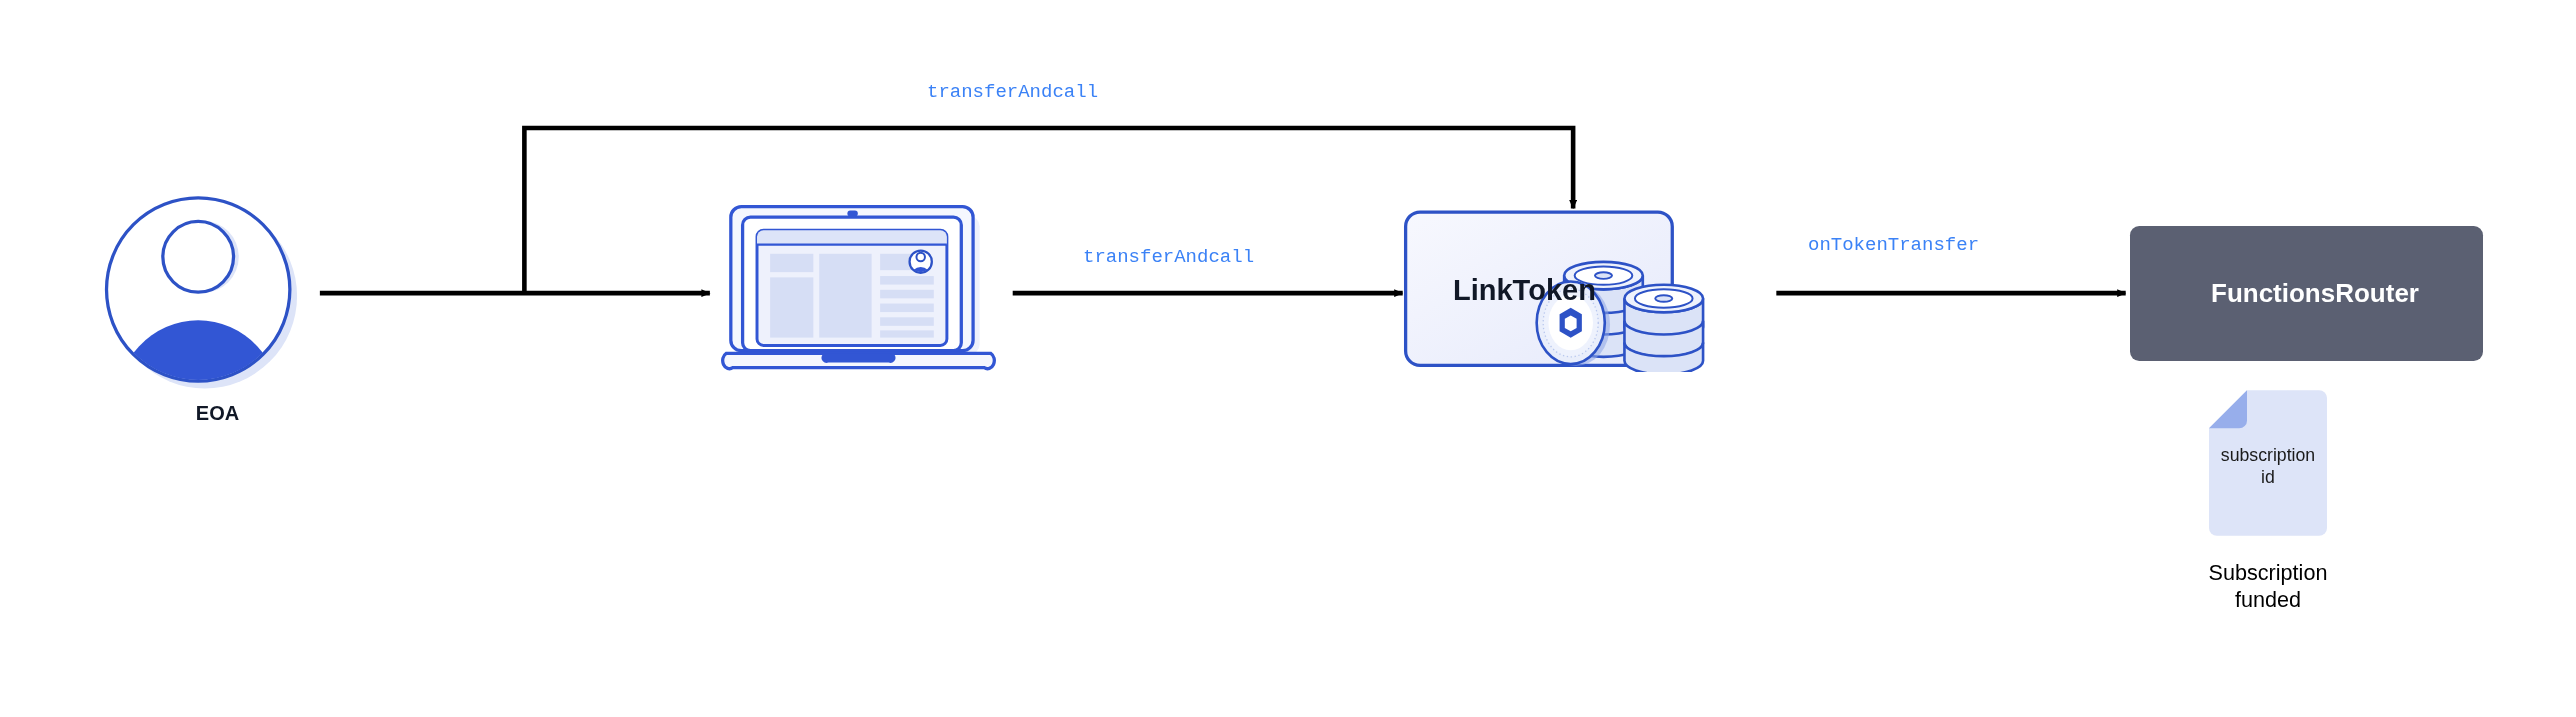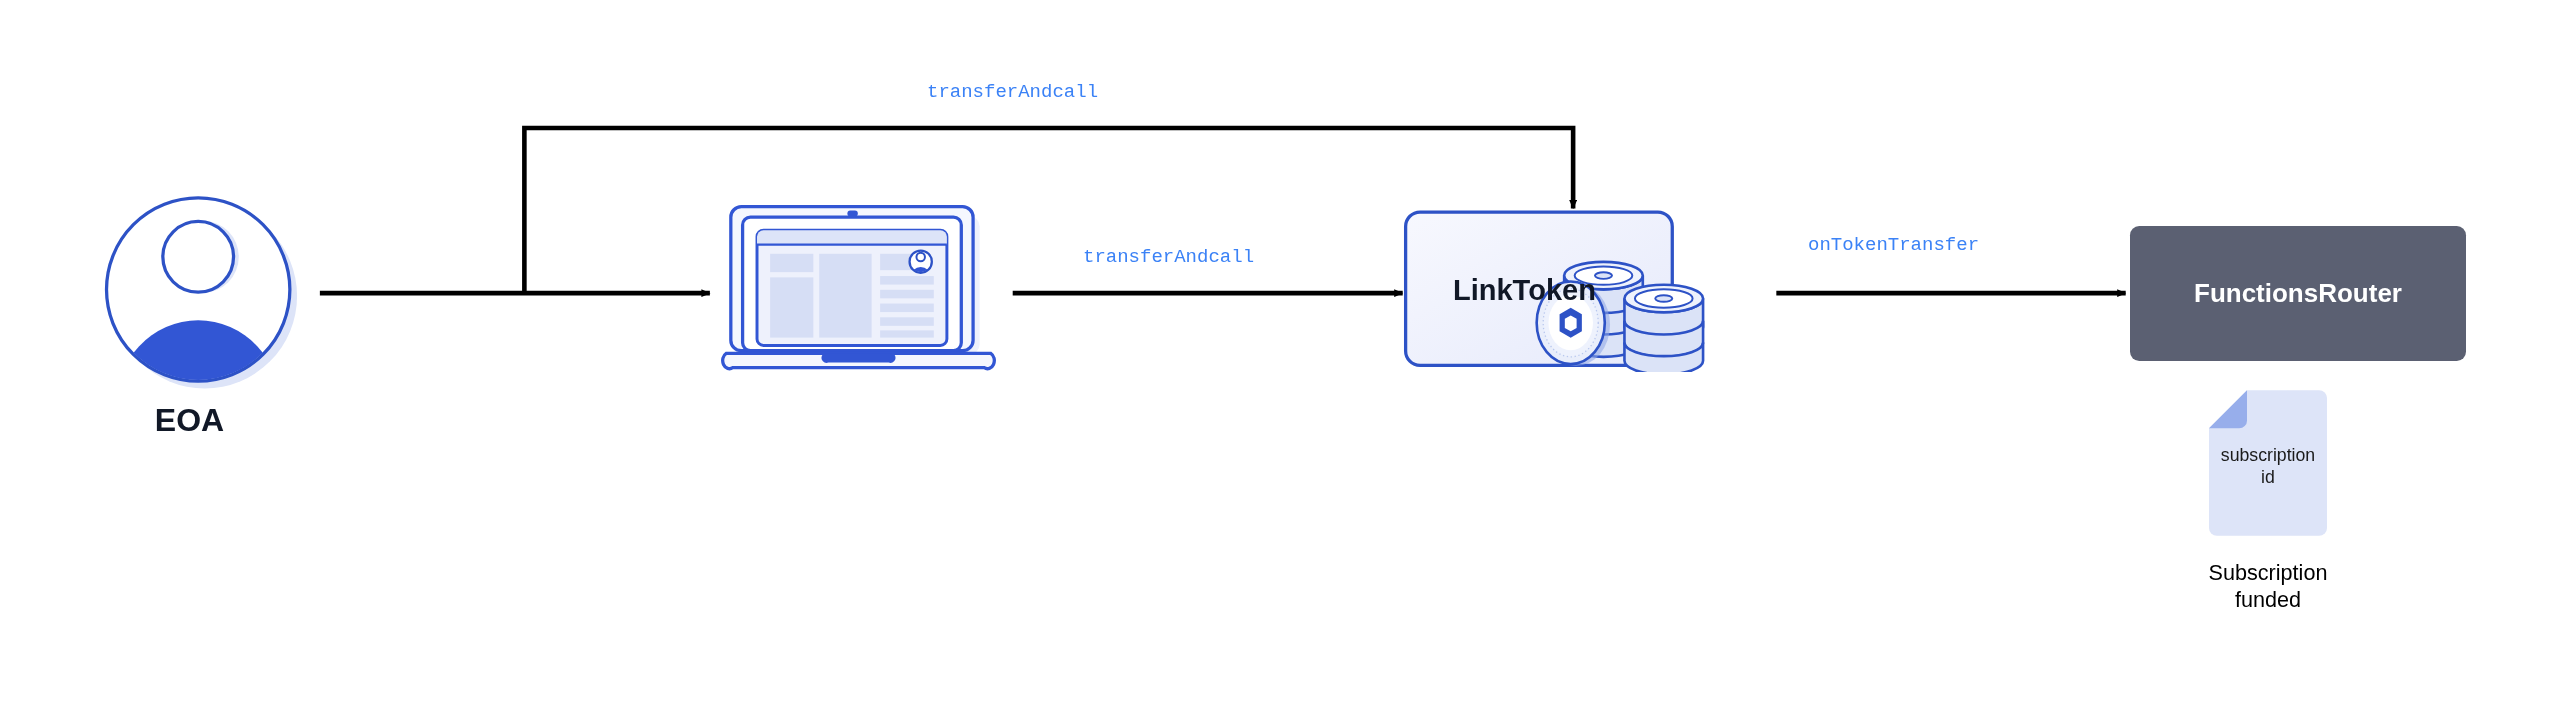--- a/index.html
+++ b/index.html
@@ -99,21 +99,21 @@
       <clipPath id="eoaclip">
           <circle cx="153" cy="147" r="138"></circle>
         </clipPath>
       <g clip-path="url(#eoaclip)">
         <ellipse cx="153" cy="330" rx="128" ry="136" fill="#3256d4"></ellipse>
       </g>
 
       <circle cx="153" cy="97" r="54" fill="#ffffff" stroke="#2d52c6" stroke-width="5"></circle>
     </svg>
   </div>
-  <div class="node-label" style="left:88px; top:402px; width:203px; font-size:32px;">EOA</div>
+  <div class="node-label" style="left:116px; top:402px; width:203px; font-size:20px;">EOA</div>
 
   <div class="node" style="left:721px; top:200px; width:275px; height:177px;">
     <svg width="275" height="177" viewBox="0 0 420 270">
 
       <rect x="45" y="24" width="350" height="212" rx="16" fill="#eef1fc"></rect>
 
       <rect x="15" y="10" width="370" height="220" rx="16" fill="#f5f7fe" stroke="#3256d4" stroke-width="5"></rect>
 
       <rect x="33" y="26" width="334" height="204" rx="12" fill="#ffffff" stroke="#3256d4" stroke-width="5"></rect>
 
@@ -197,21 +197,21 @@
           <path d="M256,152 l17,10 v26 l-17,10 l-17,-10 v-26 z" fill="#2d52c6"></path>
           <path d="M256,164 l9,5 v14 l-9,5 l-9,-5 v-14 z" fill="#ffffff"></path>
         </g>
       </g>
     </svg>
     <div class="node-label" style="left:50px; top:66px; width:170px; font-size:29px; text-align:left;">LinkToken</div>
   </div>
 
   <div class="node" style="left:2130px; top:226px; width:336px; height:135px;
               background:#5b6072; border-radius:9.2px;
-              display:flex; align-items:center; justify-content:center;">
+              display:flex; align-items:center; justify-content:center;padding-left:17px;">
     <span style="color:#ffffff; font-size:26px; font-weight:bold;
                  font-family:'Liberation Sans', sans-serif;">FunctionsRouter</span>
   </div>
 
   <div class="node" style="left:2209px; top:390px; width:118px; height:146px;">
     <svg width="118" height="146" viewBox="0 0 180 222">
       <path d="M58,0 L168,0 a12,12 0 0 1 12,12 L180,210 a12,12 0 0 1 -12,12 L12,222
                a12,12 0 0 1 -12,-12 L0,58 z" fill="#dde4f8"></path>
       <path d="M58,0 L58,46 a12,12 0 0 1 -12,12 L0,58 z" fill="#97aeeb"></path>
     </svg>

